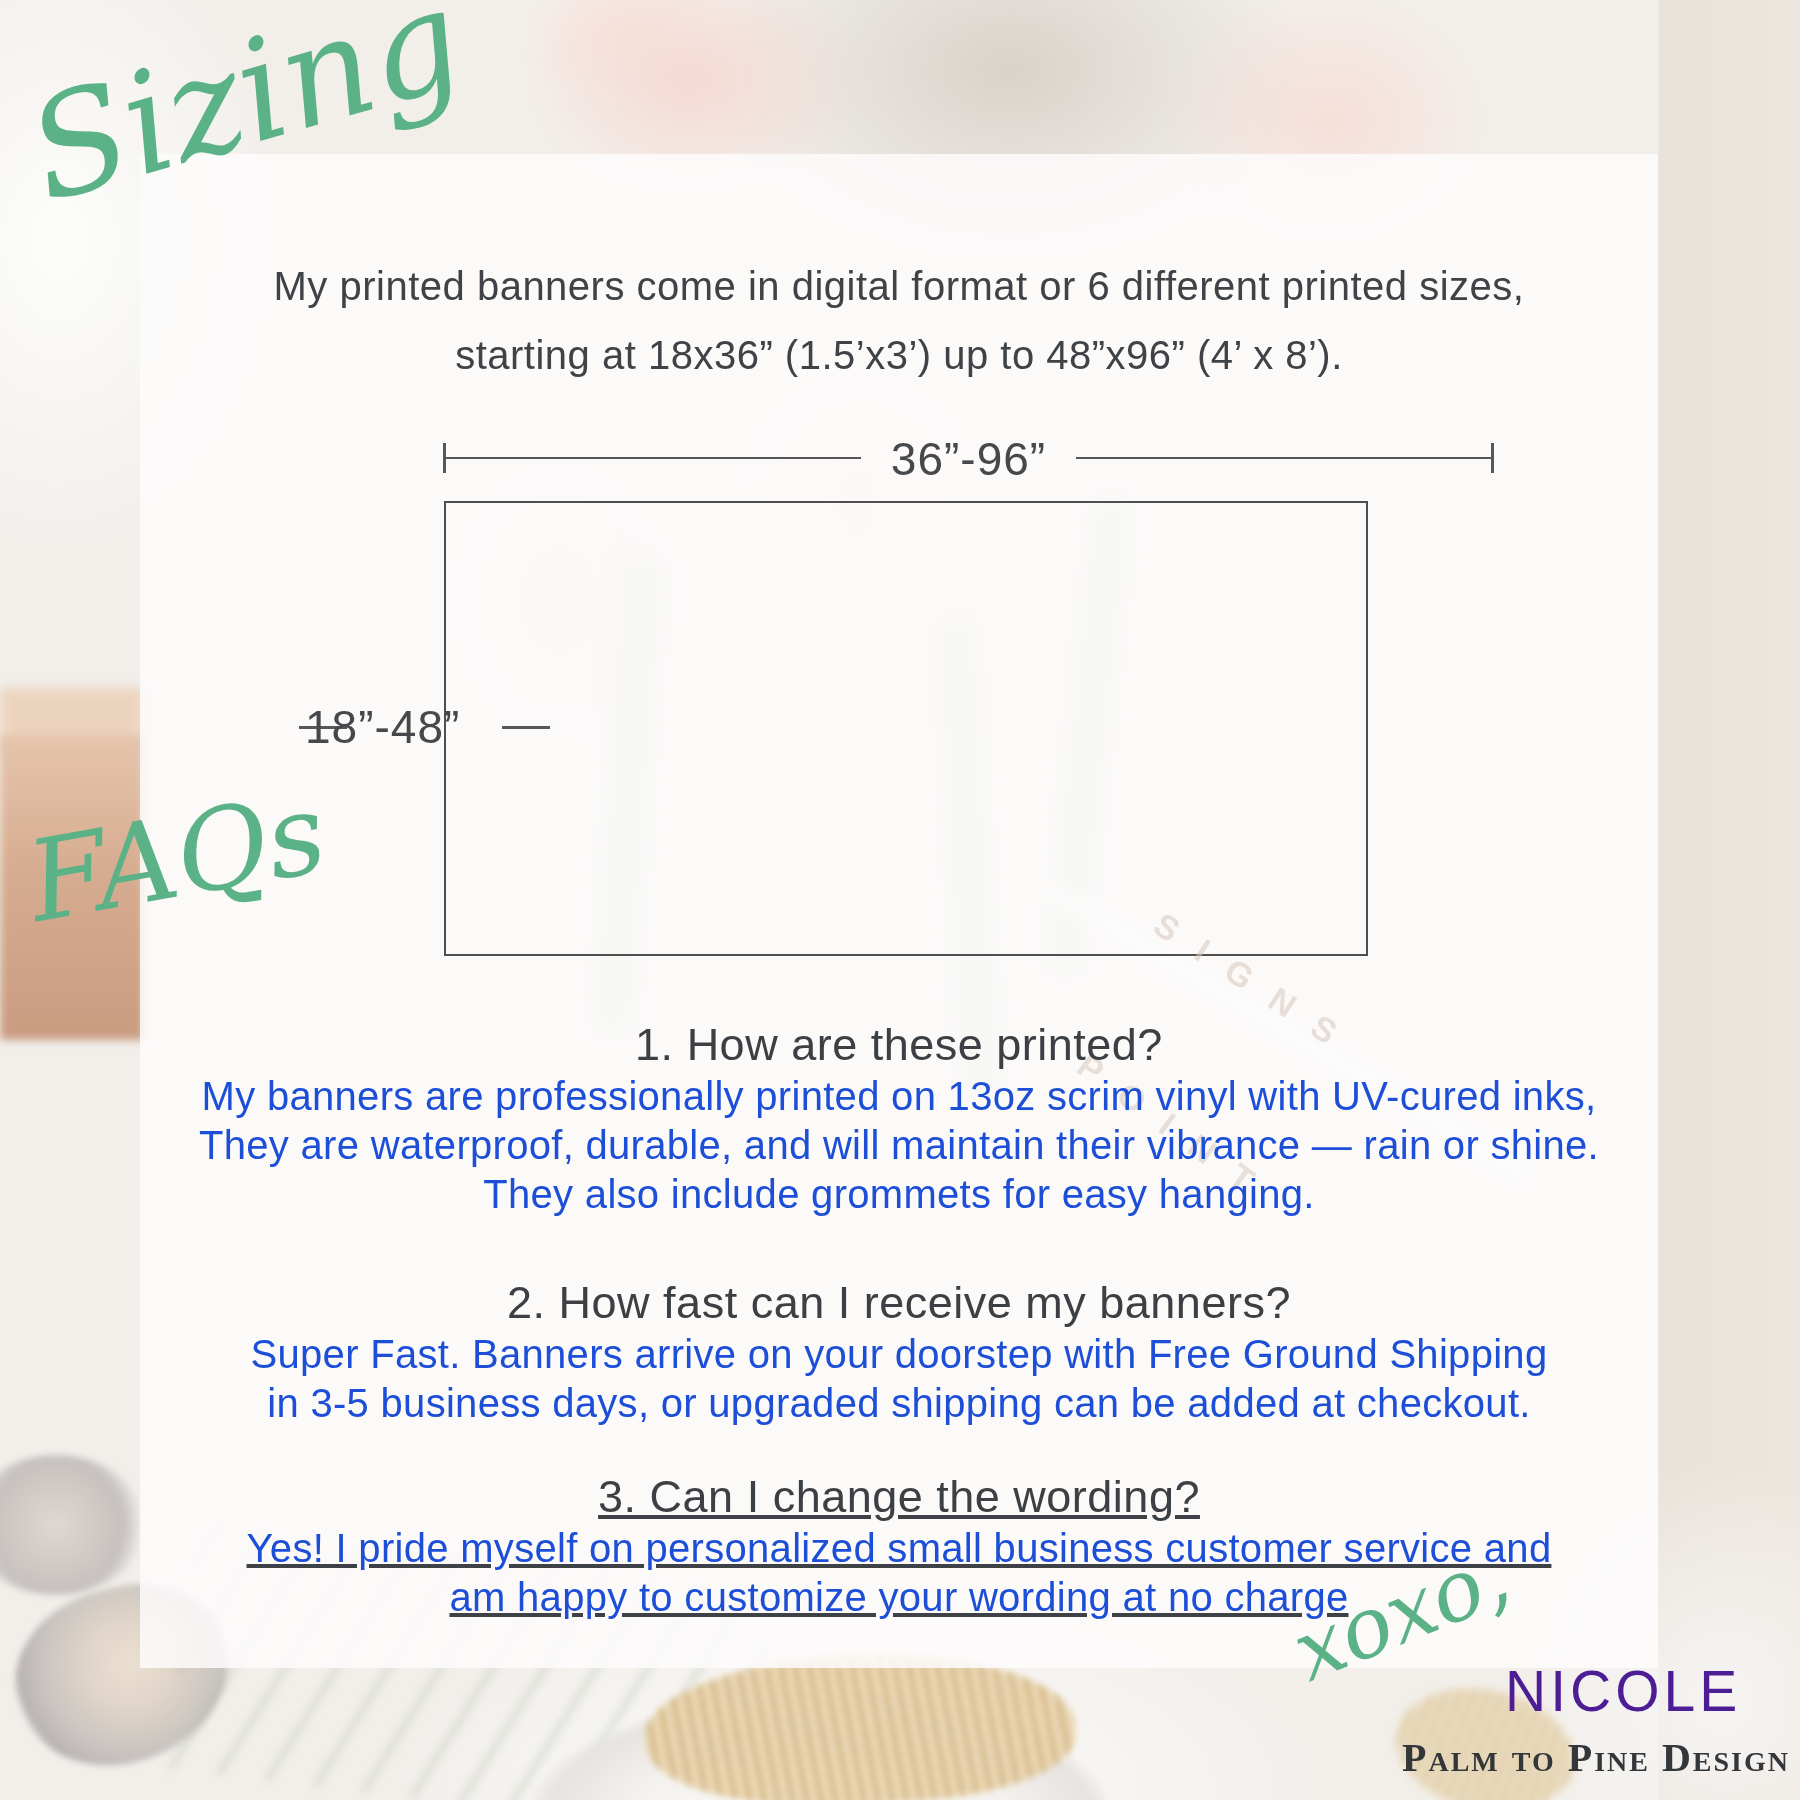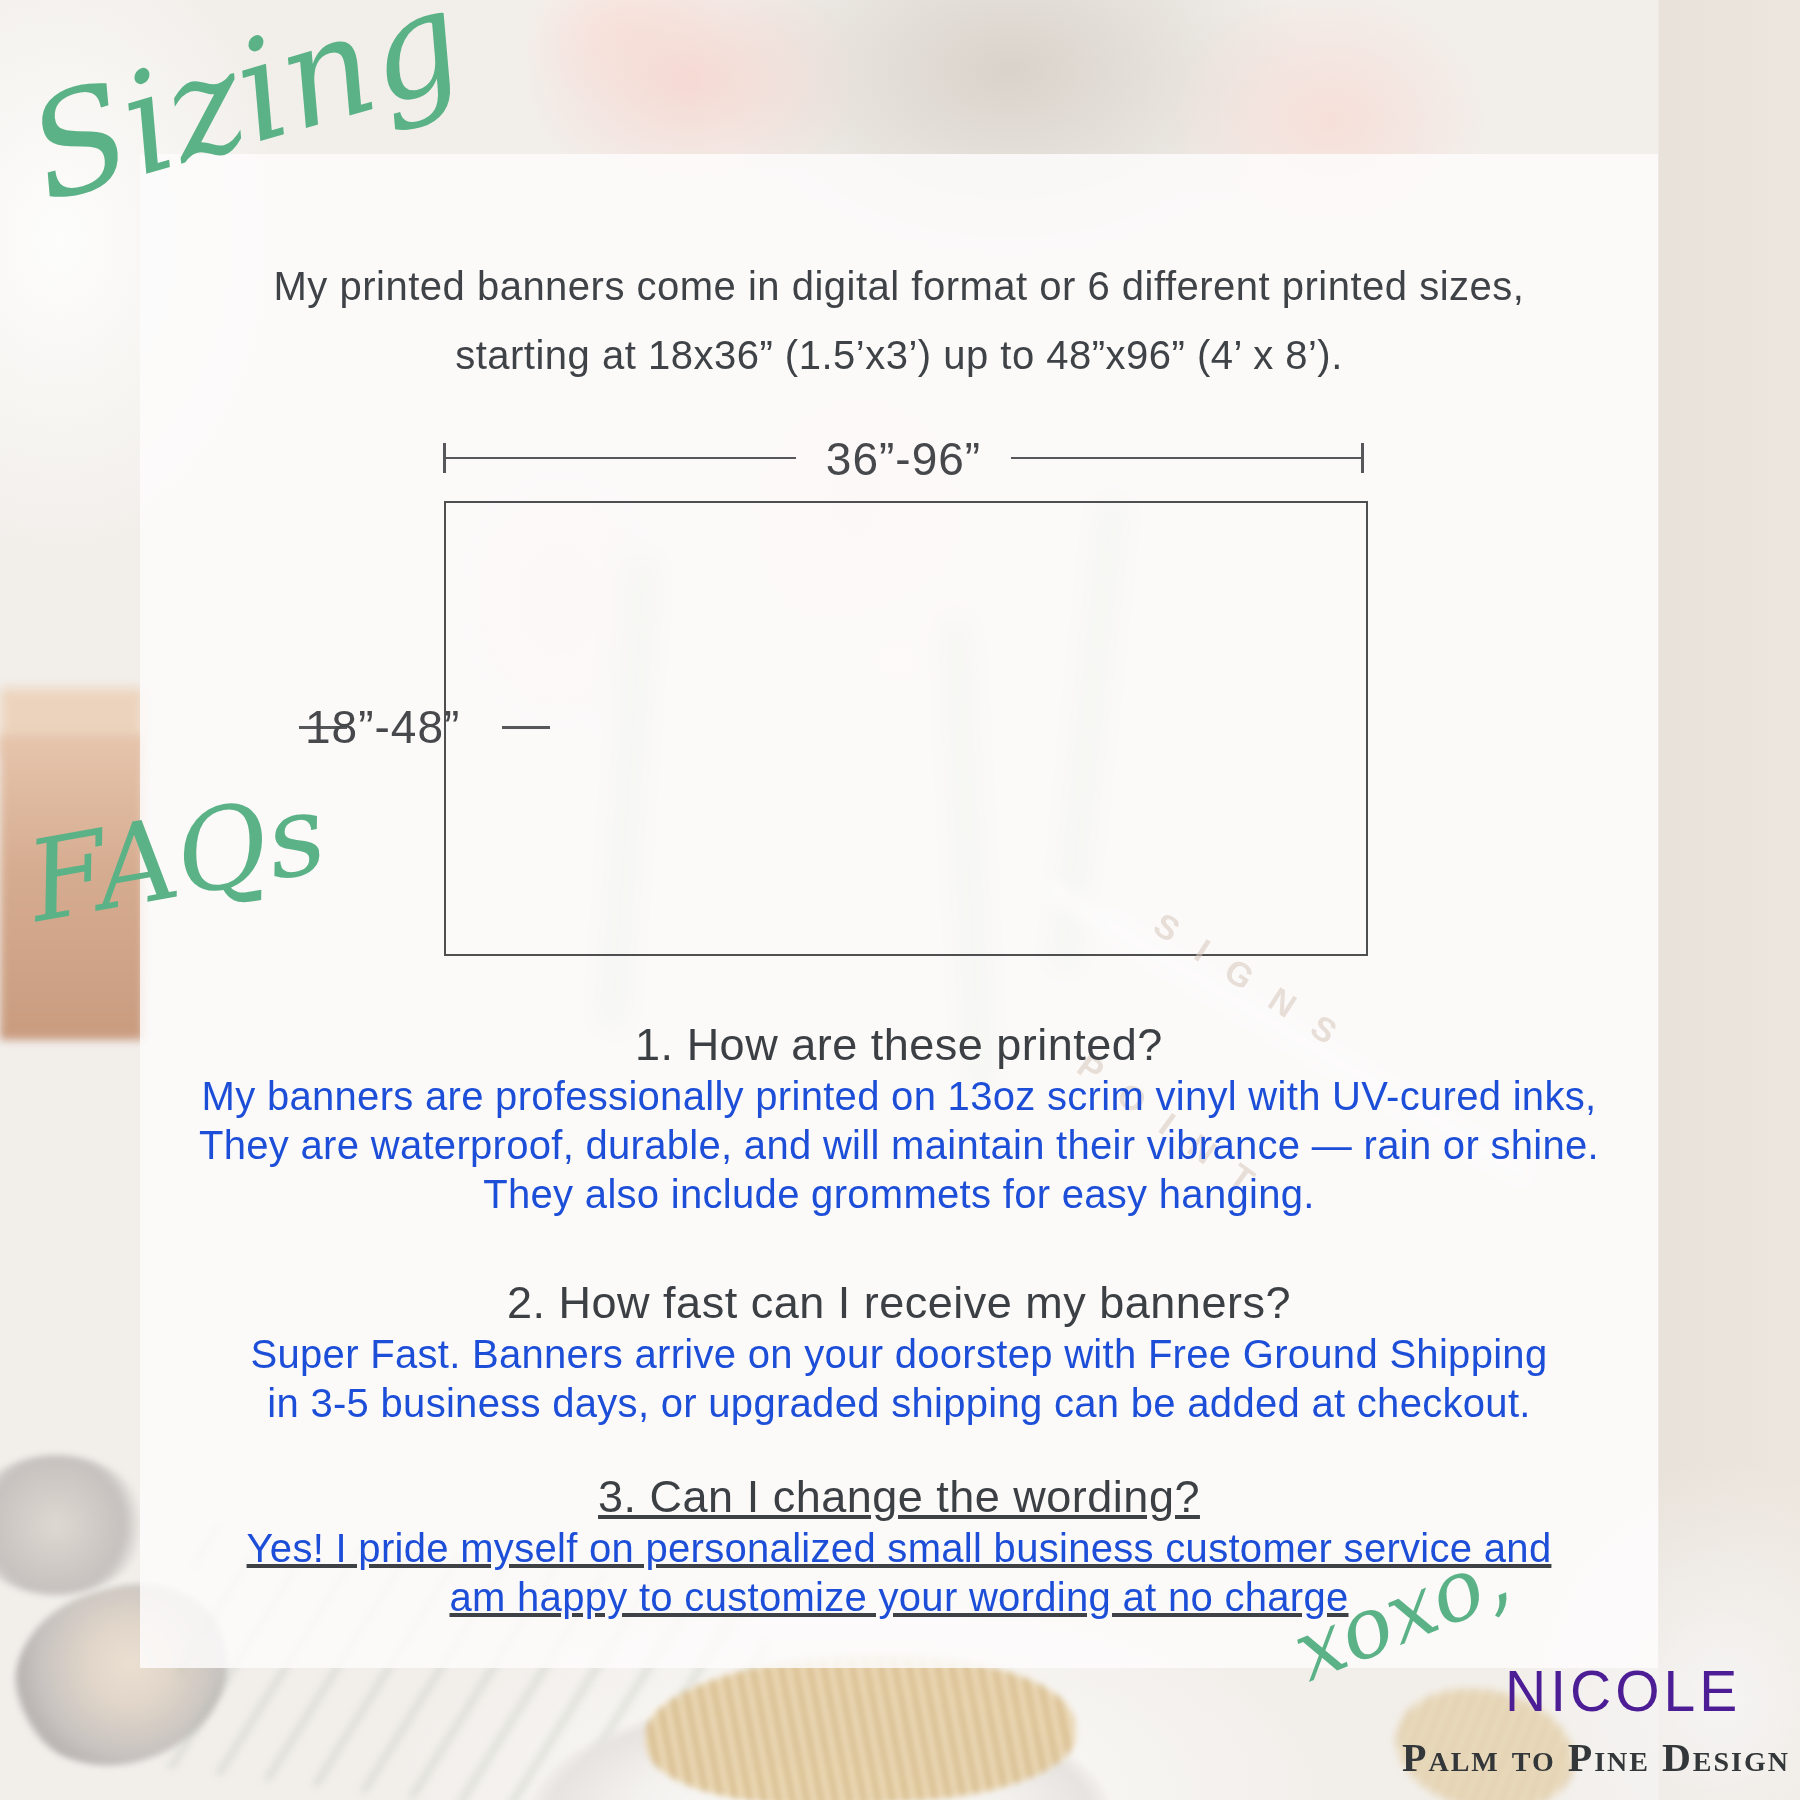--- a/index.html
+++ b/index.html
@@ -54,21 +54,21 @@
     background:rgba(253,252,251,.85);}
   
   .txt{position:absolute;z-index:2;color:#3E4246;}
   .script{font-family:"DejaVu Serif", serif;font-style:italic;color:#5CB287;z-index:3;white-space:nowrap;}
   .sizing{left:34px;top:74px;font-size:140px;transform:rotate(-16deg);transform-origin:left center;}
   .faqs{left:30px;top:818px;font-size:112px;transform:rotate(-10deg);transform-origin:left center;}
   .xoxo{left:1298px;top:1606px;font-size:84px;transform:rotate(-22deg);transform-origin:left center;}
   .intro{left:140px;width:1518px;top:252px;text-align:center;font-size:40px;line-height:69px;
     letter-spacing:.5px;color:#3F4347;}
   
-  .dim-h{left:443px;top:432px;width:921px;height:52px;display:flex;align-items:center;color:#46484C;}
+  .dim-h{left:443px;top:432px;width:1051px;height:52px;display:flex;align-items:center;color:#46484C;}
   .dim-v{left:299px;top:501px;width:48px;height:452px;display:flex;flex-direction:row;align-items:center;color:#46484C;}
   .tick-v{width:3px;height:30px;background:#55575B;flex:none;}
   .tick-h{width:48px;height:3px;background:#55575B;flex:none;}
   .dline-h{flex:1;height:2px;background:#55575B;}
   .dline-v{flex:1;width:2px;background:#55575B;}
   .dim-label{font-size:46px;letter-spacing:1px;white-space:nowrap;}
   .dim-h .dim-label{padding:0 30px;transform:translateY(1px);}
   .dim-v .dim-label{padding:24px 0;transform:translateX(-42px);}
   .banner-rect{left:444px;top:501px;width:920px;height:451px;border:2px solid #4E4F51;z-index:2;position:absolute;}
   

